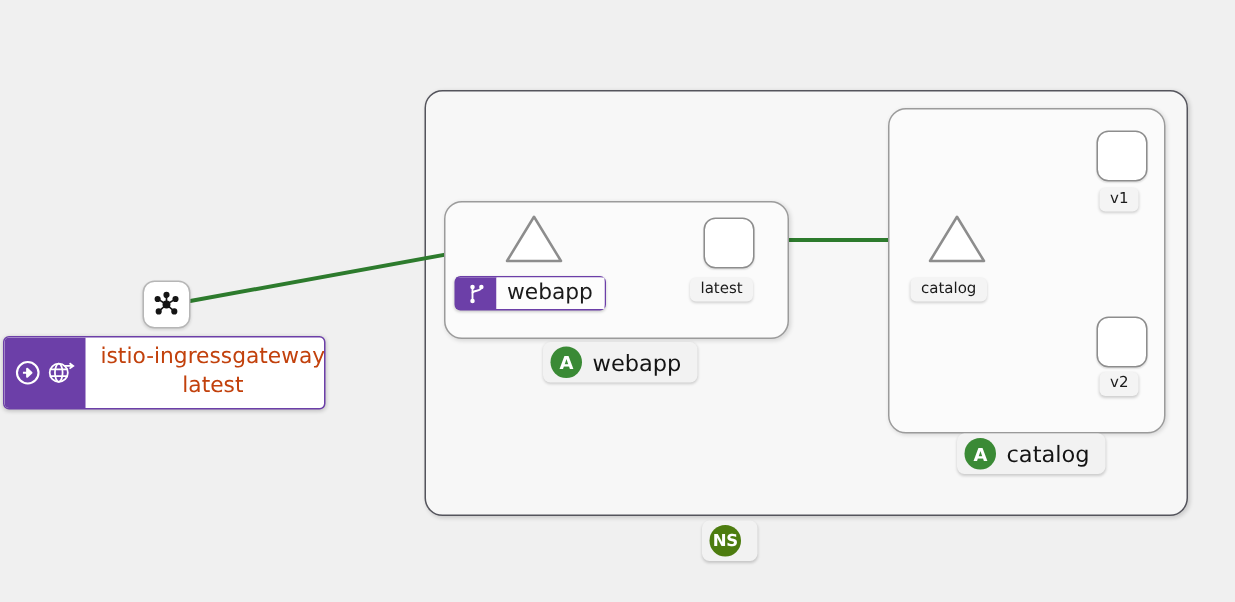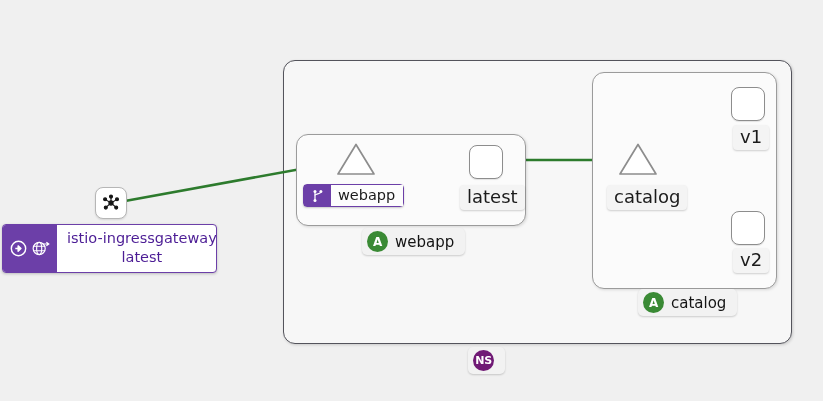--- a/index.html
+++ b/index.html
@@ -63,21 +63,21 @@
     display:flex;align-items:center;justify-content:center;
     box-shadow:0 1px 2px rgba(0,0,0,.12);
   }
 
   
   .chip{
     position:absolute;
     background:#f4f4f4;
     border-radius:4px;
     padding:2px 7px 3px 7px;
-    font-size:18px;
+    font-size:10px;
     line-height:1.12;
     color:#1b1b1b;
     white-space:nowrap;
     box-shadow:0 1px 2px rgba(0,0,0,.18);
     z-index:6;
   }
 
   
   .chip-badged{
     position:absolute;
@@ -116,21 +116,21 @@
     white-space:nowrap;
   }
   .gchip .circ{
     width:21px;height:21px;border-radius:50%;
     display:flex;align-items:center;justify-content:center;
     color:#fff;font-size:12px;font-weight:bold;
     letter-spacing:-.2px;
     flex:0 0 auto;
   }
   .gchip .circ.app{background:#3a8a35;}
-  .gchip .circ.ns{background:#701a75;font-size:11px;}
+  .gchip .circ.ns{background:#4d7c0f;font-size:11px;}
   .gchip .gtxt{font-size:15px;color:#141414;}
 
   
   .gw-card{
     position:absolute;
     display:flex;
     border:1.5px solid #6c3fa8;
     border-radius:4px;
     background:#ffffff;
     box-shadow:0 1px 3px rgba(0,0,0,.22);
@@ -141,21 +141,21 @@
     background:#6c3fa8;
     display:flex;align-items:center;justify-content:center;
     gap:4px;
     padding:0 7px;
     flex:0 0 auto;
   }
   .gw-card .gw-text{
     padding:4px 11px 5px 10px;
     font-size:14.5px;
     line-height:1.30;
-    color:#4c1d95;
+    color:#c2410c;
     text-align:center;
     white-space:nowrap;
   }
 </style>
 </head>
 <body>
 
 <div id="stage">
 
   <div class="ns-box" style="left:283px;top:60px;width:507px;height:282px;"></div>

